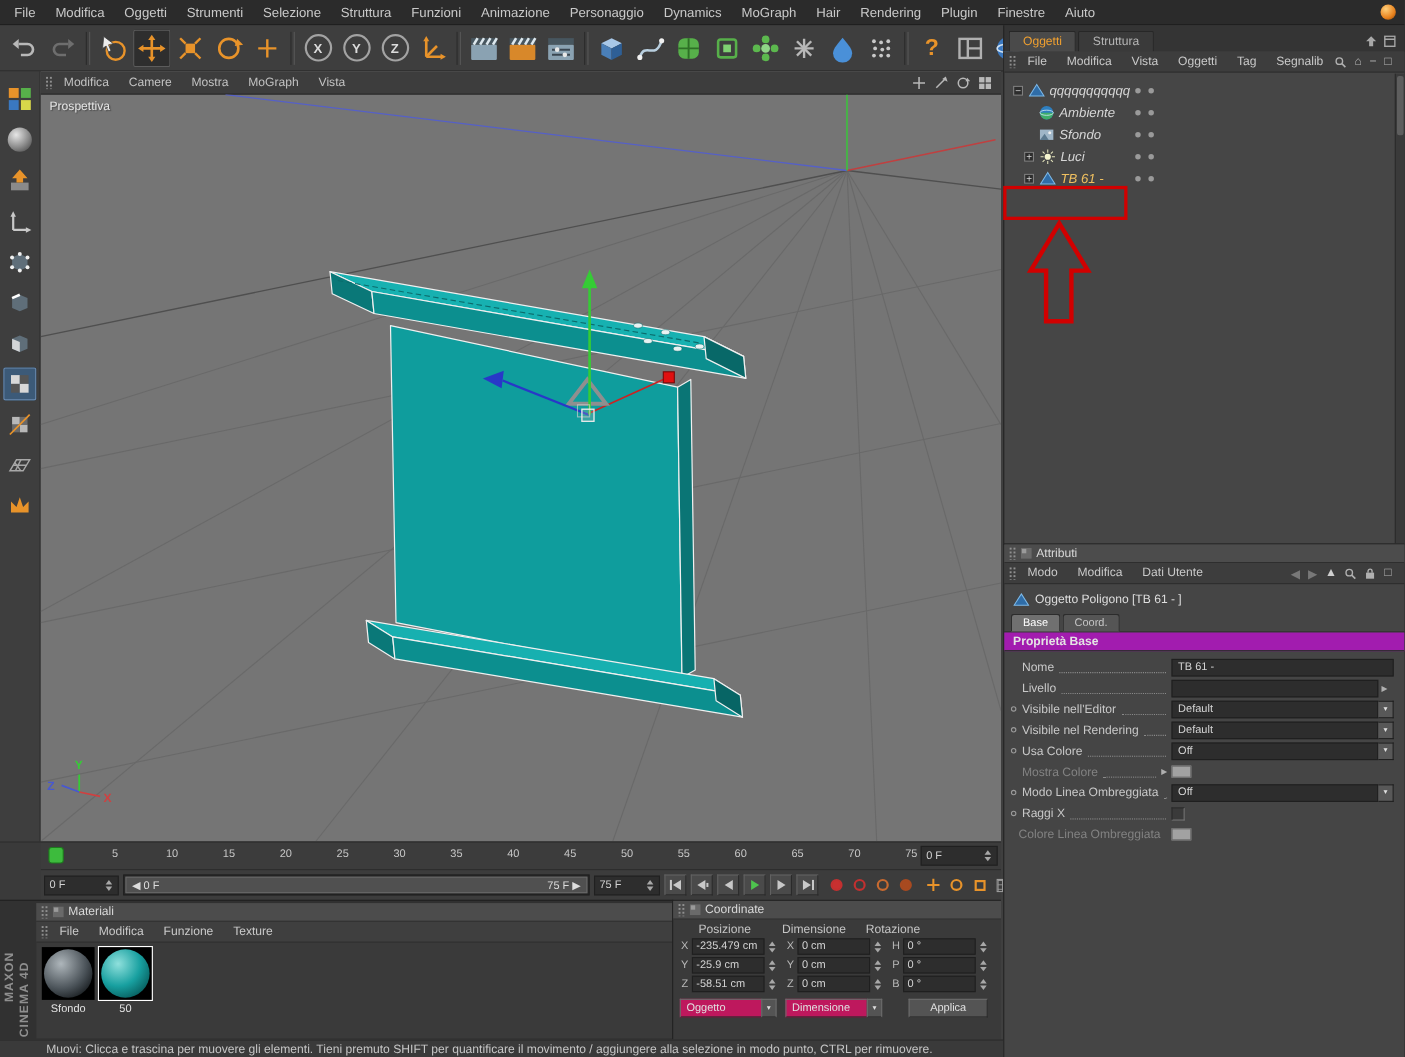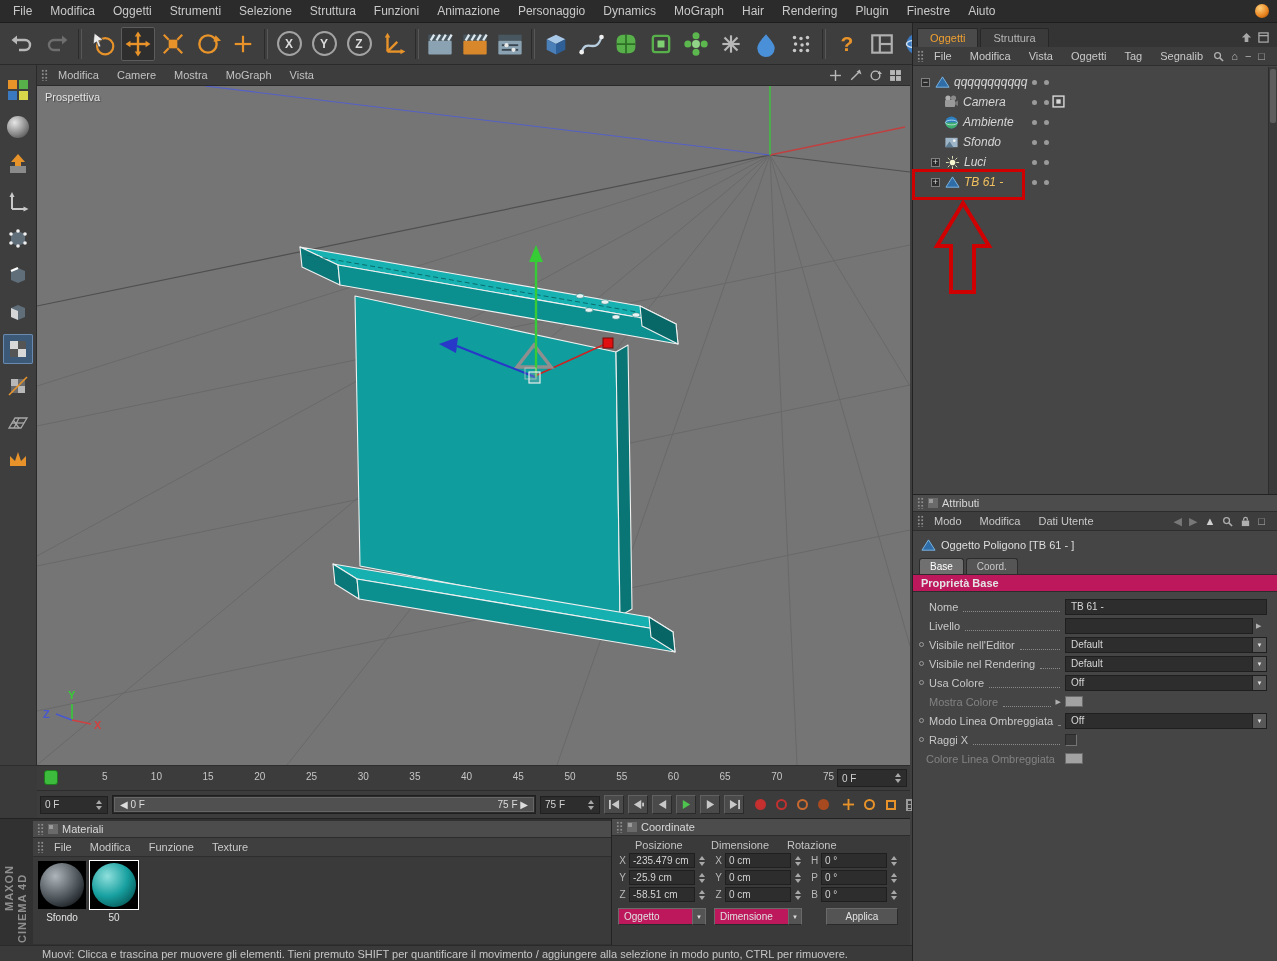--- a/index.html
+++ b/index.html
@@ -109,21 +109,21 @@
 #om-scroll{position:absolute;right:0;top:20px;width:9px;bottom:0;background:#3a3a3a;border-left:1px solid #2c2c2c;}
 #om-scroll .thumb{position:absolute;left:1px;top:2px;width:6px;height:54px;background:#5e5e5e;border-radius:2px;}
 
 
 #attr{position:absolute;left:912px;top:494px;width:365px;height:467px;background:#454545;border-left:1px solid #222;border-top:1px solid #222;}
 #attr .pmenu{background:#3d3d3d;}
 #attr-obj{height:22px;display:flex;align-items:center;gap:5px;padding-left:8px;color:#dedede;font-size:11px;margin-top:3px;}
 #attr-tabs{display:flex;gap:2px;padding-left:6px;border-bottom:1px solid #2c2c2c;margin-top:2px;}
 .atab{padding:2px 10px;font-size:10px;background:#555;color:#c6c6c6;border:1px solid #2c2c2c;border-bottom:none;border-radius:3px 3px 0 0;}
 .atab.active{background:#707070;color:#fff;}
-.asection{height:17px;background:#be185d;border-bottom:1px solid #2c2c2c;display:flex;align-items:center;padding-left:8px;font-weight:bold;color:#e4e4e4;font-size:11px;margin-bottom:5px;}
+.asection{height:17px;background:#a21caf;border-bottom:1px solid #2c2c2c;display:flex;align-items:center;padding-left:8px;font-weight:bold;color:#e4e4e4;font-size:11px;margin-bottom:5px;}
 .arow{display:flex;align-items:center;height:19px;padding:0 10px 0 6px;justify-content:flex-end;}
 .adot{width:5px;height:5px;border:1px solid #9a9a9a;border-radius:50%;margin-right:5px;flex:none;}
 .adot.hide{visibility:hidden;}
 .albl{font-size:11px;color:#c8c8c8;white-space:nowrap;}
 .albl.dim{color:#828282;}
 .aleader{flex:1;border-bottom:1px dotted #8a8a8a;height:58%;margin:0 5px;}
 .afield{width:202px;background:#2d2d2d;border:1px solid #1f1f1f;height:16px;display:flex;align-items:center;padding:0 5px;font-size:10px;color:#d6d6d6;flex:none;}
 .actrl{width:202px;display:flex;align-items:center;flex:none;}
 .adrop{width:202px;display:flex;flex:none;height:16px;}
 .adrop .val{flex:1;background:#2d2d2d;border:1px solid #1f1f1f;display:flex;align-items:center;padding:0 5px;font-size:10px;color:#d6d6d6;}
@@ -875,37 +875,20 @@
             <svg width="15" height="15" viewBox="0 0 16 16">
               <polygon points="8,2 15,13 1,13" fill="#2f6da8" stroke="#7db9e8" stroke-width="1"></polygon>
             </svg>
           </span>
         <span class="om-label">qqqqqqqqqqq</span>
         <span class="om-dot" style="left:119px"></span>
         <span class="om-dot" style="left:131px"></span>
       </div>
       <div class="om-row" style="padding-left:30px">
         <span class="obj-icon">
-            <svg width="16" height="16" viewBox="0 0 16 16">
-              <circle cx="5" cy="4" r="2.6" fill="#b0b0b0"></circle>
-              <circle cx="10.5" cy="4" r="2.6" fill="#8a8a8a"></circle>
-              <rect x="2" y="6" width="10" height="7" rx="1" fill="#9a9a9a"></rect>
-              <polygon points="12,8 15,6.5 15,12 12,10.5" fill="#777"></polygon>
-            </svg>
-          </span>
-        <span class="om-label">Camera</span>
-        <span class="om-dot" style="left:119px"></span>
-        <span class="om-dot" style="left:131px"></span>
-        <span class="om-extra" style="left:139px"><svg width="13" height="13" viewBox="0 0 12 12">
-              <rect x="1" y="1" width="10" height="10" fill="none" stroke="#d8d8d8" stroke-width="1.3"></rect>
-              <rect x="4" y="4" width="4" height="4" fill="#d8d8d8"></rect>
-            </svg></span>
-      </div>
-      <div class="om-row" style="padding-left:30px">
-        <span class="obj-icon">
             <svg width="15" height="15" viewBox="0 0 16 16">
               <circle cx="8" cy="8" r="6.5" fill="#2e7fc0"></circle>
               <path d="M1.5 8 a6.5 6.5 0 0 0 13 0 z" fill="#3fae6a"></path>
               <ellipse cx="8" cy="8" rx="6.5" ry="2.5" fill="none" stroke="#cfe8f5" stroke-width="0.8"></ellipse>
             </svg>
           </span>
         <span class="om-label">Ambiente</span>
         <span class="om-dot" style="left:119px"></span>
         <span class="om-dot" style="left:131px"></span>
       </div>

